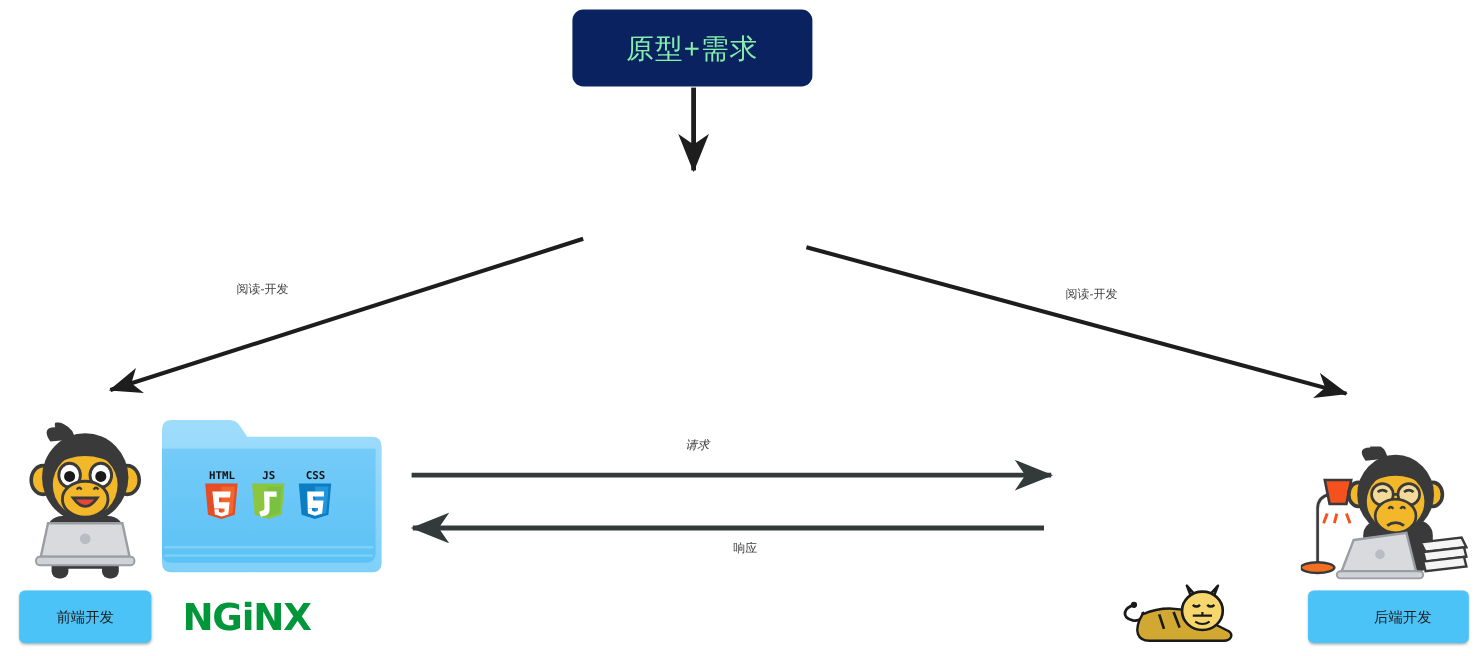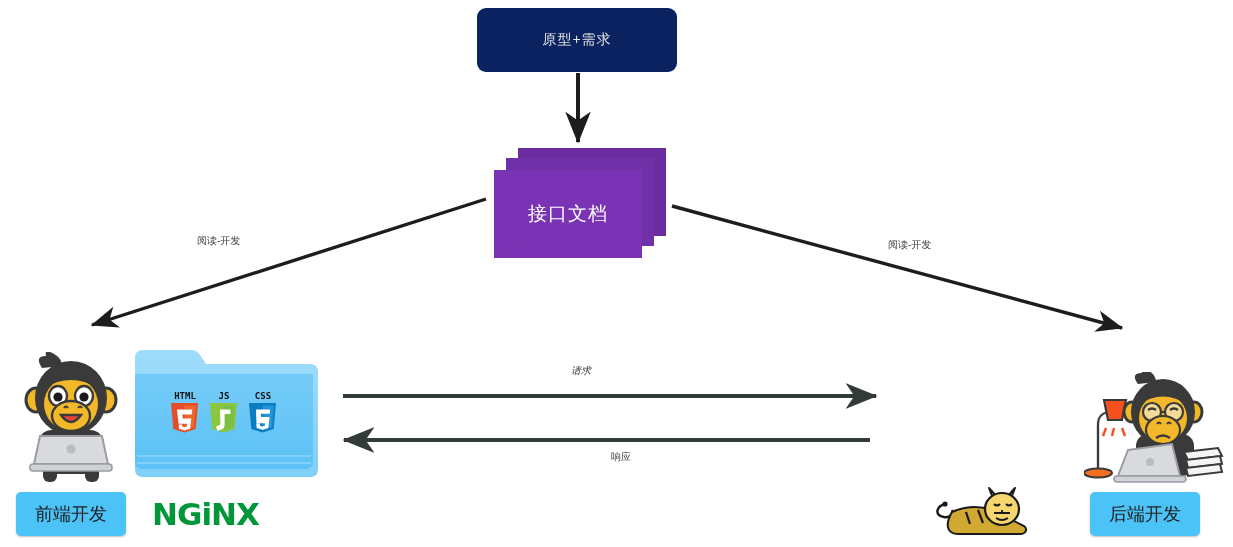--- a/index.html
+++ b/index.html
@@ -25,22 +25,22 @@
     top: 8px;
     width: 200px;
     height: 64px;
     background: #0a2360;
     border-radius: 9px;
     display: flex;
     align-items: center;
     justify-content: center;
   }
   .proto-box .label {
-    color: #e5e5e5;
-    font-size: 14px;
+    color: #86efac;
+    font-size: 23px;
     letter-spacing: 1px;
   }
 
   
   .doc-stack {
     position: absolute;
     left: 494px;
     top: 148px;
     width: 172px;
     height: 110px;
@@ -112,26 +112,26 @@
   
   .role-badge {
     position: absolute;
     height: 44px;
     background: #4cc3f7;
     border-radius: 5px;
     display: flex;
     align-items: center;
     justify-content: center;
     color: #1b1b1b;
-    font-size: 18px;
+    font-size: 12px;
     box-shadow: 0 1px 2px rgba(0,0,0,0.25);
     text-align: center;
   }
   .badge-front { left: 16px; top: 492px; width: 110px; }
-  .badge-back  { left: 1090px; top: 492px; width: 110px; }
+  .badge-back  { left: 1090px; top: 492px; width: 110px; padding-left: 24px; }
 
   
   .nginx-logo {
     position: absolute;
     left: 152px;
     top: 494px;
     width: 145px;
     height: 40px;
   }
   .tomcat-logo {
@@ -179,29 +179,20 @@
 
     <line x1="486" y1="199" x2="92" y2="325" stroke="#1d1d1d" stroke-width="3.4" marker-end="url(#ah)"></line>
 
     <line x1="672" y1="206" x2="1122" y2="328" stroke="#1d1d1d" stroke-width="3.4" marker-end="url(#ah)"></line>
 
     <line x1="343" y1="396" x2="876" y2="396" stroke="#333a3a" stroke-width="4" marker-end="url(#ah2)"></line>
 
     <line x1="870" y1="440" x2="344" y2="440" stroke="#333a3a" stroke-width="4" marker-end="url(#ah2)"></line>
   </svg>
 
-  <div class="doc-stack">
-    <div class="doc-sheet back"></div>
-    <div class="doc-sheet mid"></div>
-    <div class="doc-sheet front"></div>
-    <svg class="doc-wave" viewBox="0 0 148 18" xmlns="http://www.w3.org/2000/svg">
-      <path d="M0,0 L148,0 L148,4 C110,20 60,-4 0,13 Z" fill="#7b33b5"></path>
-    </svg>
-    <div class="doc-label">接口文档</div>
-  </div>
 
   <div class="edge-label edge-read-left">阅读-开发</div>
   <div class="edge-label edge-read-right">阅读-开发</div>
   <div class="edge-label edge-request">请求</div>
   <div class="edge-label edge-response">响应</div>
 
   <div class="folder folder-left">
     <svg class="folder-front" viewBox="0 0 190 133" xmlns="http://www.w3.org/2000/svg">
       <defs>
         <linearGradient id="fgA" x1="0" y1="0" x2="0" y2="1">

